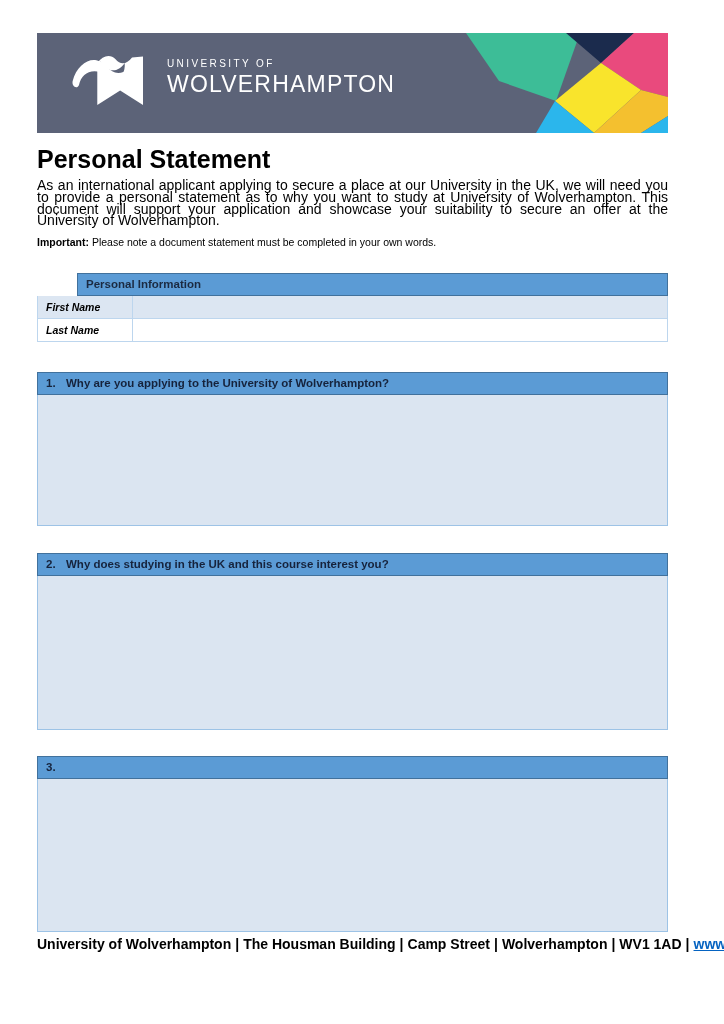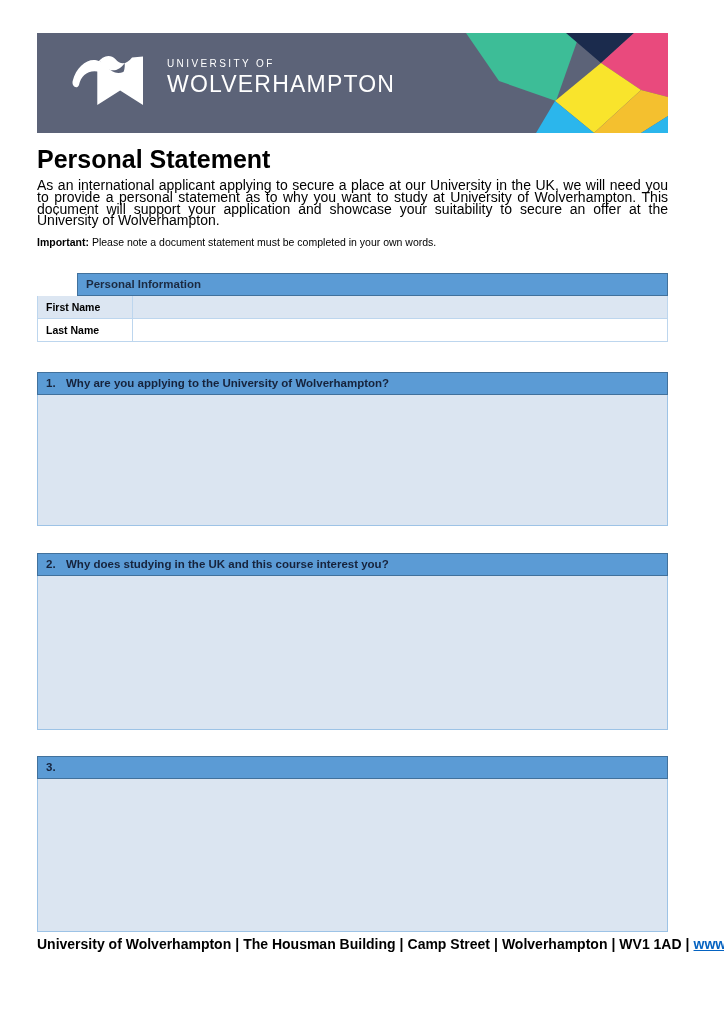--- a/index.html
+++ b/index.html
@@ -34,21 +34,21 @@
   .pi-header {
     background:#5B9BD5; border:1px solid #41719C; color:#1B2A41;
     font-weight:bold; font-size:11.5px; line-height:13px; padding:4px 8px;margin-left:40px;
   }
   .pi-row {
     display:grid; grid-template-columns:95px 1fr; font-size:10.5px; line-height:13px;
     border-left:1px solid #BDD6EE; border-right:1px solid #BDD6EE; border-bottom:1px solid #BDD6EE;
   }
   .pi-row.light { background:#DCE6F2; }
   .pi-row.white { background:#FFFFFF; }
-  .pi-label { font-weight:bold; color:#000; padding:4.5px 8px; border-right:1px solid #BDD6EE; }
+  .pi-label { font-weight:bold; color:#000; padding:4.5px 8px; border-right:1px solid #BDD6EE;font-style:italic; }
   .pi-value { padding:4.5px 8px; cursor:text; }
 
   
   .q-block { }
   .q-header {
     background:#5B9BD5; border:1px solid #41719C; color:#16233C;
     font-weight:bold; font-size:11.5px; line-height:13px; padding:4px 8px; display:flex;
   }
   .q-num { width:20px; flex:0 0 20px; }
   .q-body { background:#DBE5F1; border:1px solid #9DC3E6; border-top:none; cursor:text; }

